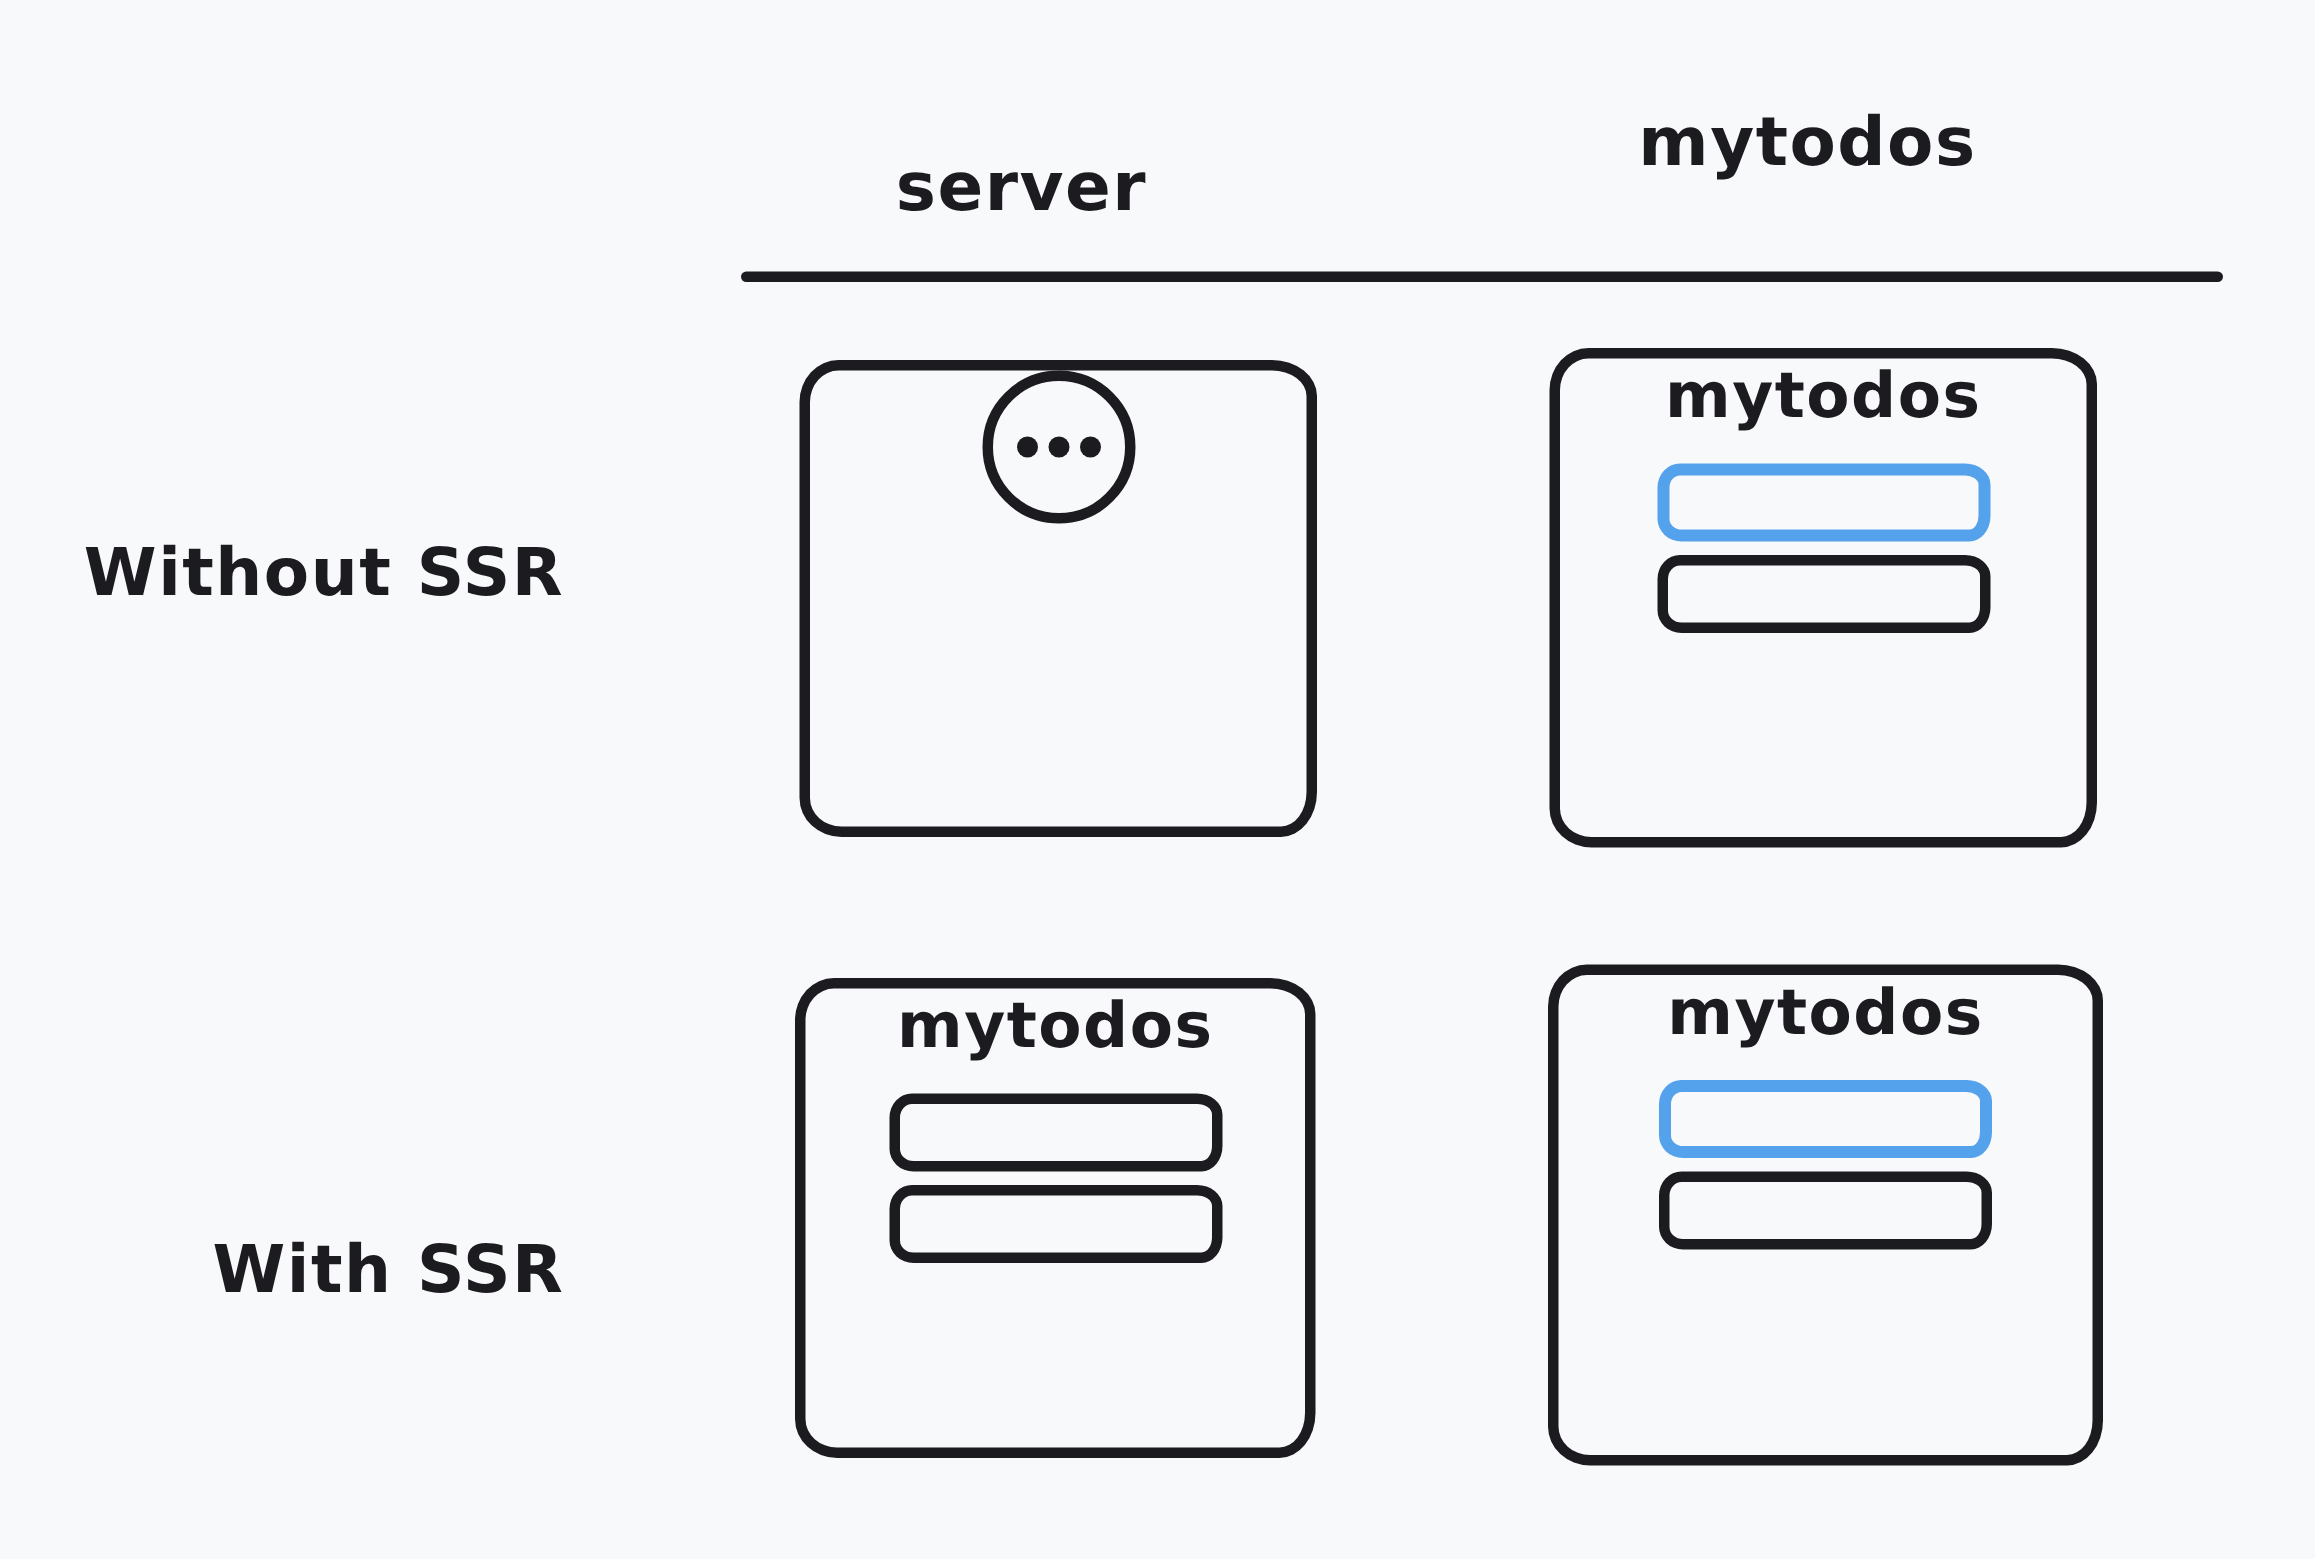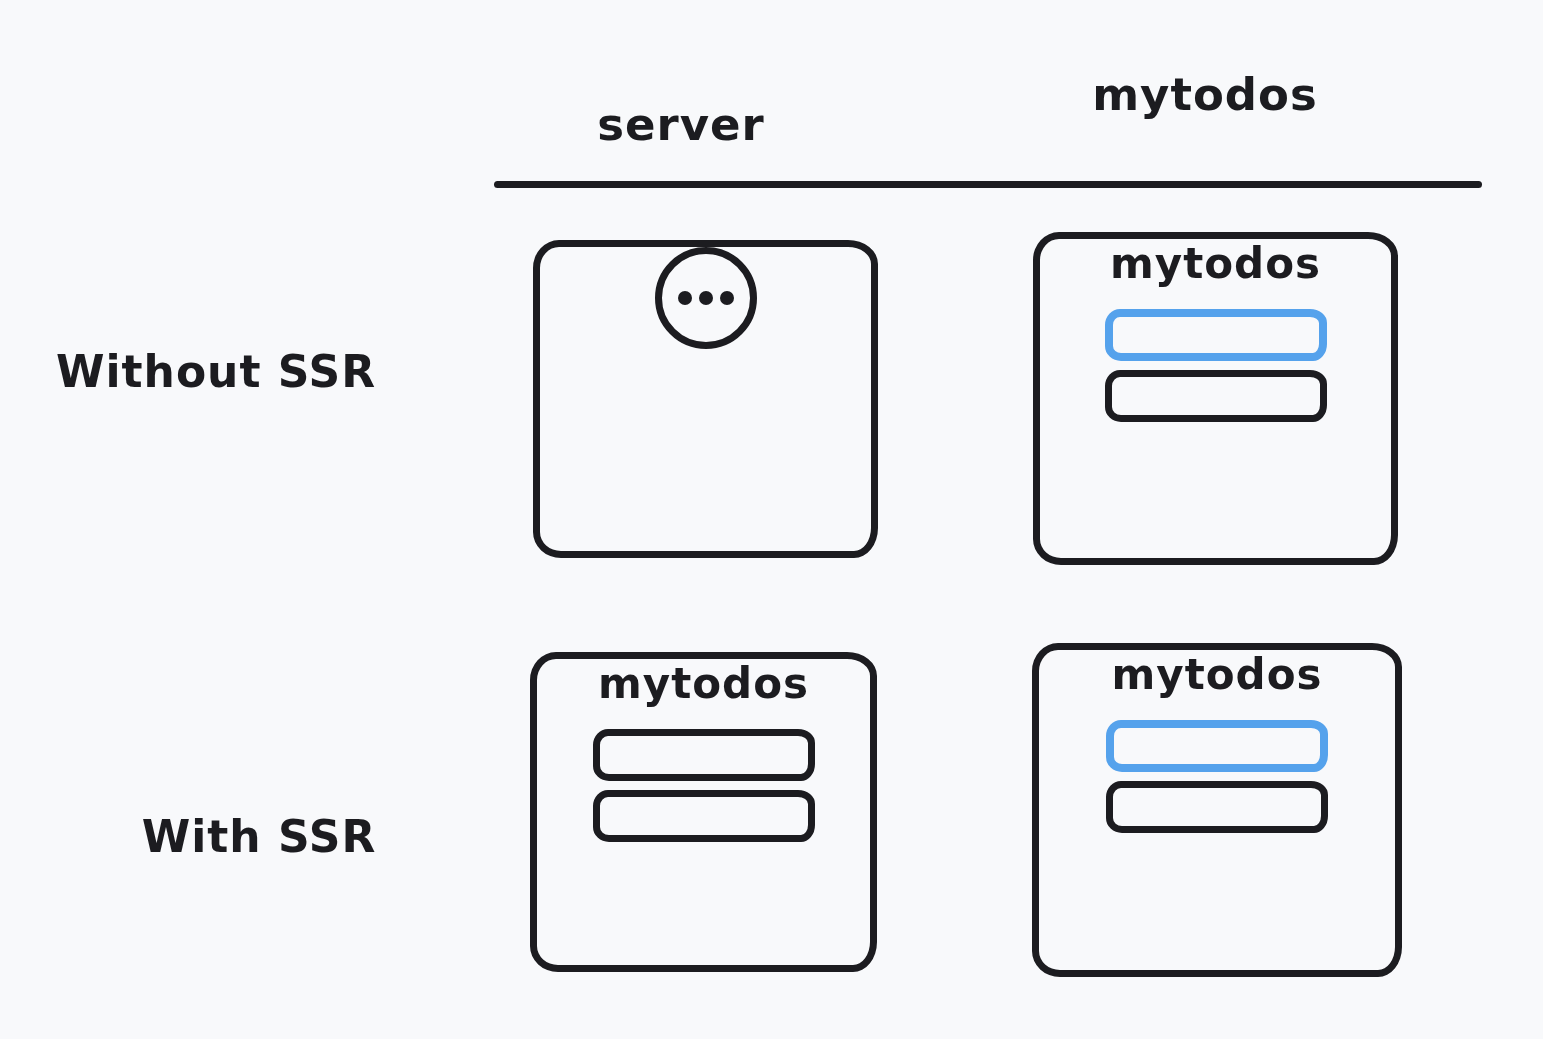--- a/index.html
+++ b/index.html
@@ -29,20 +29,21 @@
     background: var(--ink, #1c1c20);
     border-radius: 4px;
   }
   .row-label {
     position: absolute;
     transform: translate(-50%, -50%);
     font-size: 44px;
     font-weight: 700;
     letter-spacing: 1px;
     white-space: nowrap;
+    margin-top: 11px;
   }
   .panel {
     position: absolute;
     border: 7px solid var(--ink, #1c1c20);
     border-radius: 26px 30px 24px 28px / 28px 24px 30px 26px;
     display: flex;
     flex-direction: column;
     align-items: center;
     background: transparent;
   }

